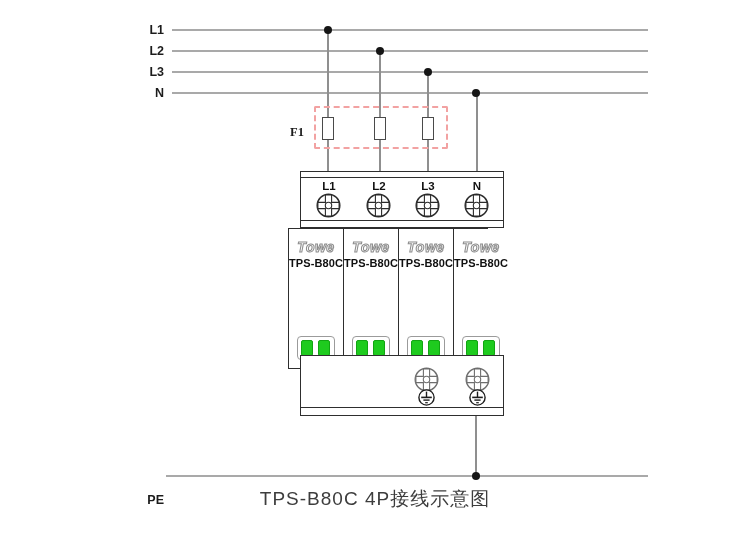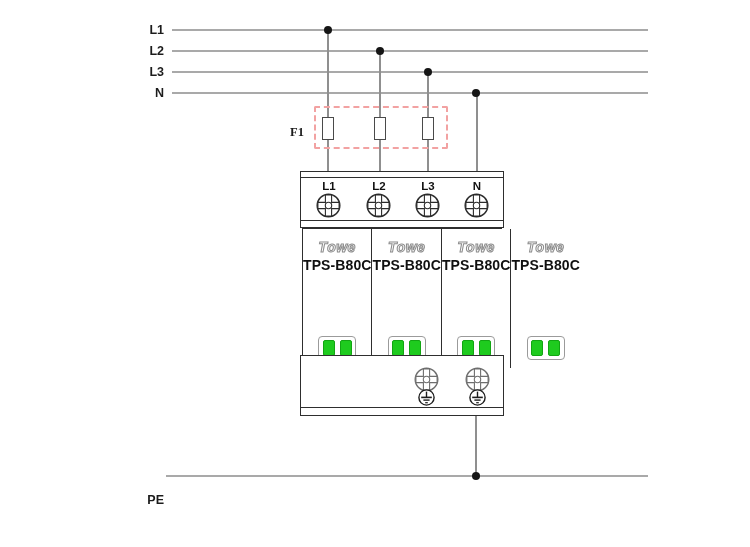--- a/index.html
+++ b/index.html
@@ -68,35 +68,35 @@
   .dev-top .inner-line-b{position:absolute;left:0;right:0;top:48px;border-top:1.1px solid #2e2e2e;}
   .term-label{
     position:absolute;top:8px;width:30px;text-align:center;
     font-size:11.5px;font-weight:bold;color:#111;
   }
   .tl-1{left:13px;} .tl-2{left:63px;} .tl-3{left:112px;} .tl-4{left:161px;}
   .screw-top{position:absolute;top:21px;}
   .sc-1{left:15px;} .sc-2{left:65px;} .sc-3{left:114px;} .sc-4{left:163px;}
 
   .dev-mods{
-    position:absolute;left:302px;top:228px;width:200px;height:141px;
+    position:absolute;left:288px;top:228px;width:200px;height:141px;
     border:1.6px solid #2e2e2e;background:#c2410c;display:flex;
   }
   .module{
     flex:1;position:relative;border-right:1.2px solid #2e2e2e;
     display:flex;flex-direction:column;align-items:center;background:#ffffff;
   }
   .module:last-child{border-right:none;}
   .brand-logo{
     margin-top:11px;font-style:italic;font-weight:bold;font-size:14px;
     letter-spacing:0.5px;color:#ffffff;-webkit-text-stroke:1.05px #8d8d8d;
     line-height:14px;white-space:nowrap;
   }
   .model-label{
-    margin-top:3px;font-weight:bold;font-size:14px;color:#101010;
+    margin-top:3px;font-weight:bold;font-size:11px;color:#101010;
     letter-spacing:0.1px;white-space:nowrap;
   }
   .indicator{
     position:absolute;bottom:8px;width:38px;height:24px;
     border:1.5px solid #9b9b9b;border-radius:4px;background:#ffffff;
     display:flex;align-items:center;justify-content:center;gap:5px;
   }
   .led{width:12px;height:16px;background:#1ecb1e;border:1px solid #12a512;border-radius:2px;}
 
   .dev-bot{
@@ -239,14 +239,15 @@
         <use href="#screw-head-light"></use>
       </svg>
     <svg class="ground gr-1" width="17" height="17">
         <use href="#ground-sym"></use>
       </svg>
     <svg class="ground gr-2" width="17" height="17">
         <use href="#ground-sym"></use>
       </svg>
   </div>
 
+  <div class="caption">TPS-B80C 4P接线示意图</div>
 
 </div>
 
 </body></html>

